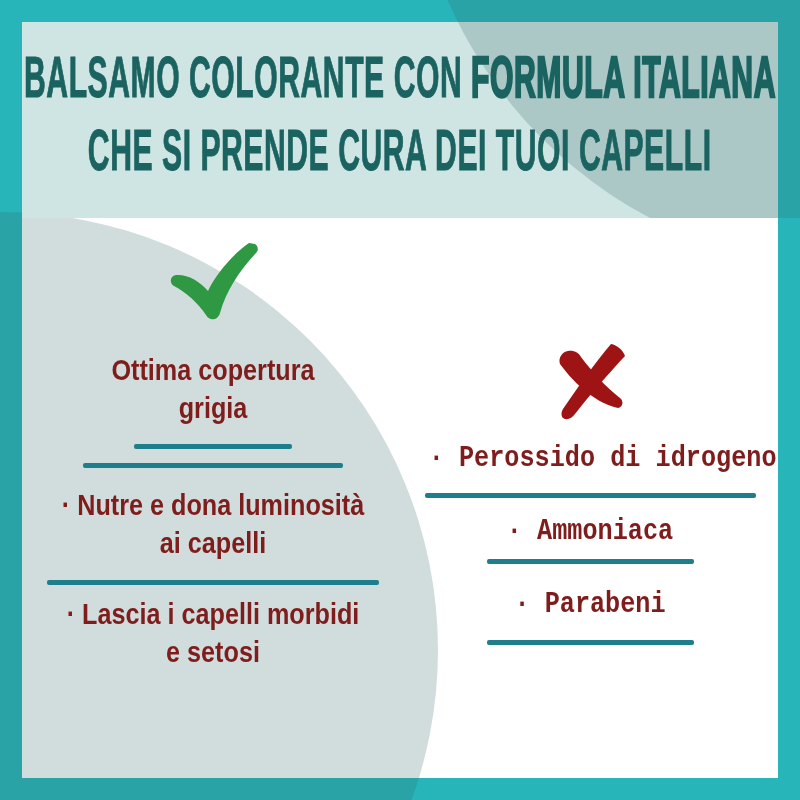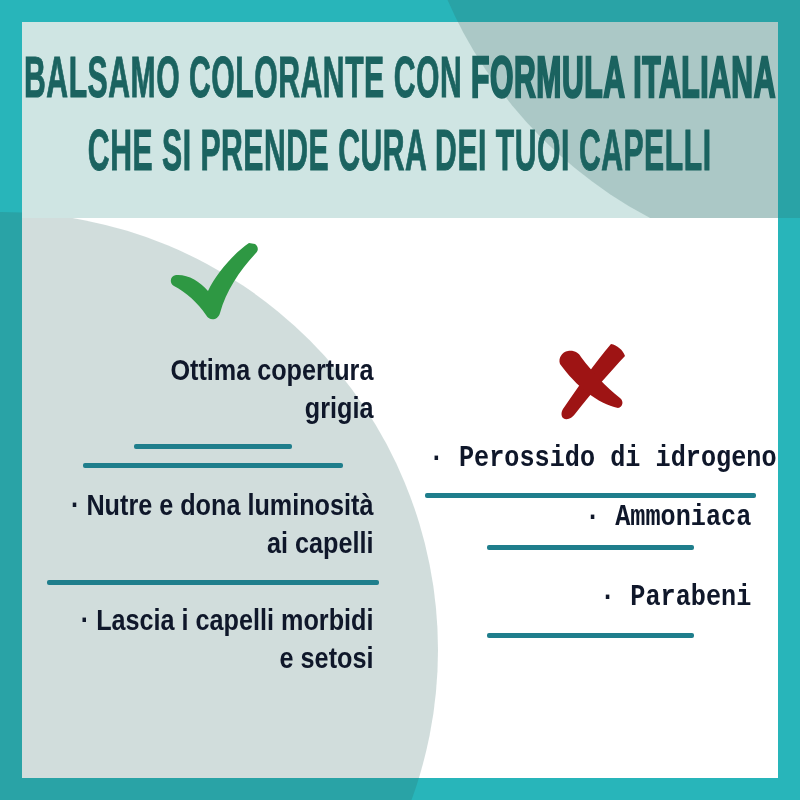--- a/index.html
+++ b/index.html
@@ -48,22 +48,22 @@
     color:#1b6360;
     letter-spacing:1px;
     transform:scaleX(0.52);
     transform-origin:50% 50%;
     -webkit-text-stroke:1px currentColor;
   }
   .hv{ -webkit-text-stroke:2.6px currentColor; }
   
   .col{
     position:absolute;z-index:3;
-    text-align:right;
-    color:#0f172a;
+    text-align:center;
+    color:#7f1d1d;
     font-weight:700;
   }
   .col .ln{
     font-size:30px;line-height:38px;white-space:nowrap;
     transform:scaleX(0.84);transform-origin:50% 50%;
   }
   .pros-col{ left:22px; top:238px; width:382px; }
   .cons-col{ left:398px; top:338px; width:384px;font-family:Liberation Mono, monospace; }
   .mark{ display:block;margin:0 auto; }
   .check-mark{ margin-top:5px; }
@@ -72,27 +72,27 @@
     height:5px;background:#1f7e8c;border-radius:2px;
     margin-left:auto;margin-right:auto;
   }
   
   .p-item1{ margin-top:30px; }
   .p-div1{ width:158px; margin-top:17px; }
   .p-item2{ margin-top:17px; }
   .p-div2{ width:260px; margin-top:14px; }
   .p-item3{ margin-top:18px; }
   .p-div3{ width:332px; margin-top:18px; }
-  .p-item4{ margin-top:16px; }
+  .p-item4{ margin-top:10px; }
   
   .c-item1{ margin-top:17px; }
   .c-div1{ width:331px; margin-top:16px; }
-  .c-item2{ }
+  .c-item2{ margin-top:14px; }
   .c-div2{ width:207px; margin-top:9px; }
-  .c-item3{ margin-top:28px; }
+  .c-item3{ margin-top:21px; }
   .c-div3{ width:207px; margin-top:17px; }
   .c-item4{ margin-top:12px; }
 </style>
 </head>
 <body>
 
 <div class="page">
 
   <div class="content-white"></div>
 

